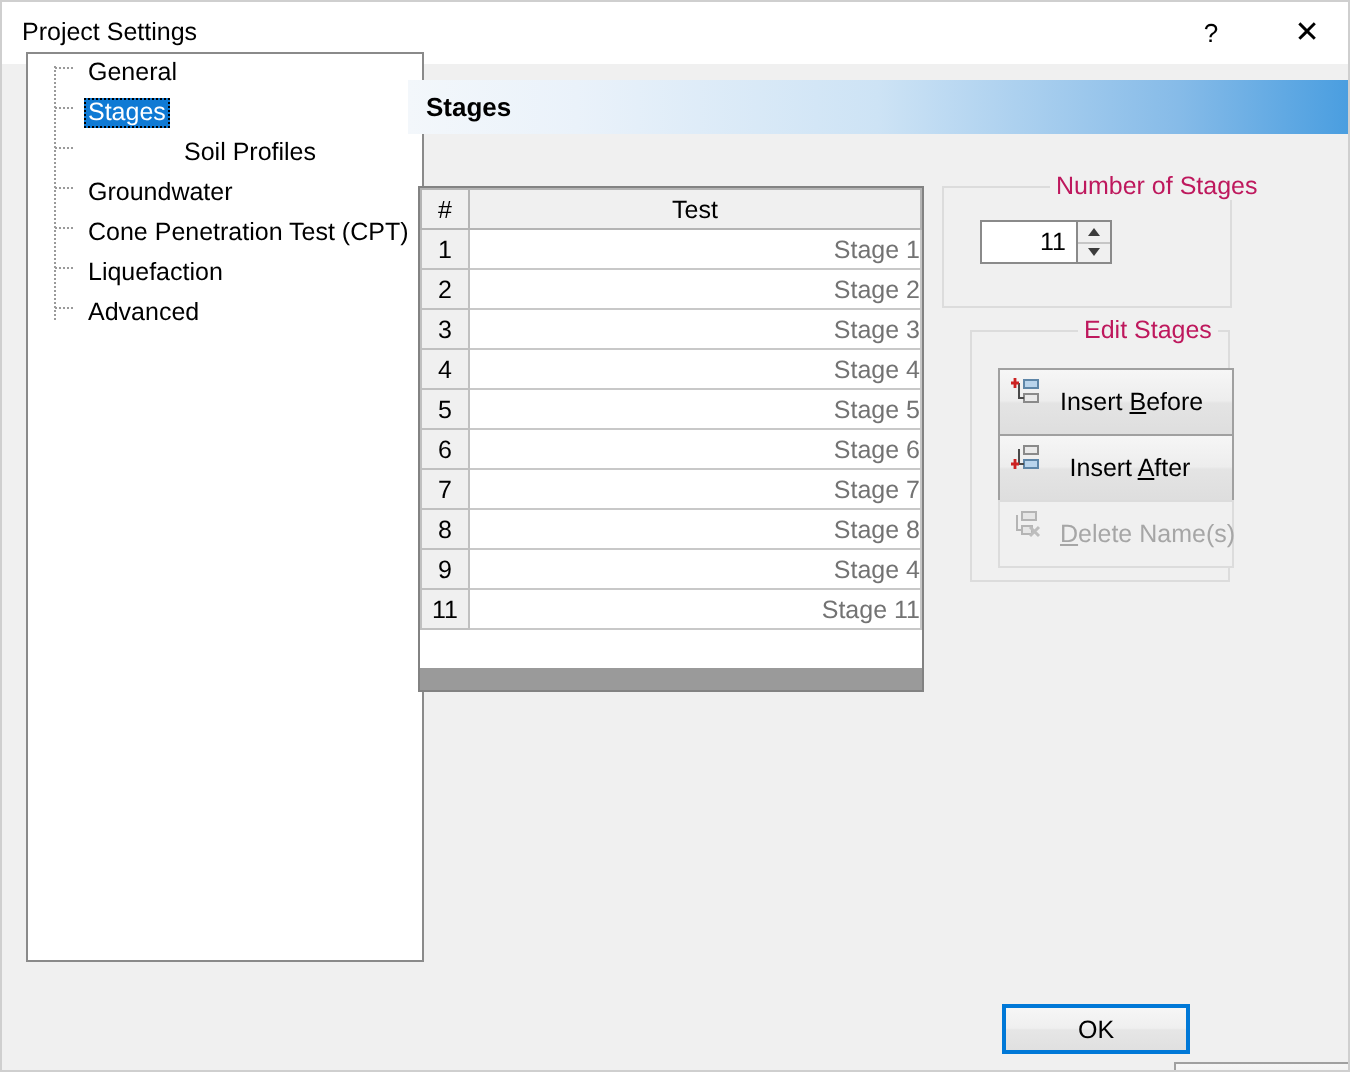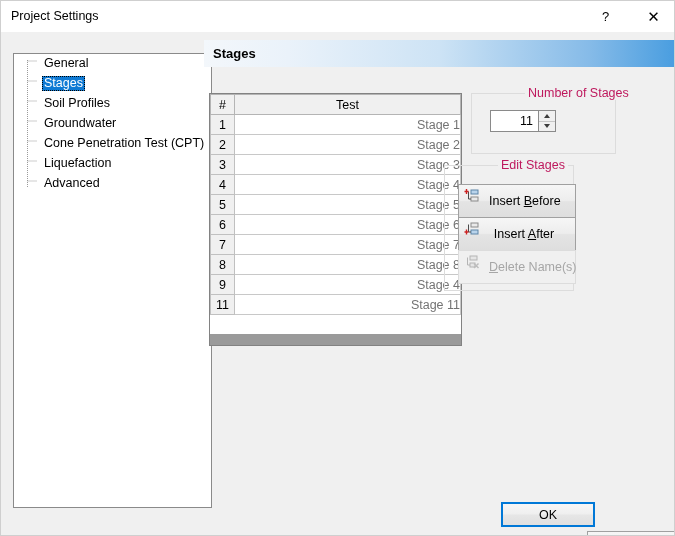--- a/index.html
+++ b/index.html
@@ -60,21 +60,21 @@
     font-size: 13px;
     line-height: 1;
     color: #000;
     font-family: "Liberation Sans", sans-serif;
   }
   .x-glyph { font-size: 15px; font-weight: 300; }
 
   
   #treeview {
     position: absolute;
-    left: 12px; top: 52px;
+    left: 12px; top: 25px;
     width: 199px; height: 455px;
     background: #ffffff;
     border: 1px solid #8a8a8a;
     box-sizing: border-box;
     overflow: hidden;
   }
   .tree-item {
     position: absolute;
     left: 0;
     height: 18px;
@@ -190,21 +190,21 @@
     top: -8px;
     left: 7px;
     background: #f0f0f0;
     padding: 0 3px;
     font-size: 12.5px;
     color: #be185d;
     white-space: nowrap;
     margin-left: 46px;
   }
   #gb-number { left: 470px; top: 92px; width: 145px; height: 61px; }
-  #gb-edit   { left: 443px; top: 164px; width: 130px; height: 126px; }
+  #gb-edit   { left: 484px; top: 164px; width: 130px; height: 126px; }
 
   
   #spin-wrap {
     position: absolute;
     left: 18px; top: 16px;
     width: 66px; height: 22px;
   }
   #spin-input {
     position: absolute;
     left: 0; top: 0;
@@ -340,21 +340,21 @@
     </svg>
 
     <div class="tree-item" style="top:0px;">
       <span class="tree-stub"></span>
       <span class="tree-label">General</span>
     </div>
     <div class="tree-item selected" style="top:20px;">
       <span class="tree-stub"></span>
       <span class="tree-label">Stages</span>
     </div>
-    <div class="tree-item" style="top:40px;">
+    <div class="tree-item" style="top:40px;gap:48px;">
       <span class="tree-stub"></span>
       <span class="tree-label">Soil Profiles</span>
     </div>
     <div class="tree-item" style="top:60px;">
       <span class="tree-stub"></span>
       <span class="tree-label">Groundwater</span>
     </div>
     <div class="tree-item" style="top:80px;">
       <span class="tree-stub"></span>
       <span class="tree-label">Cone Penetration Test (CPT)</span>

